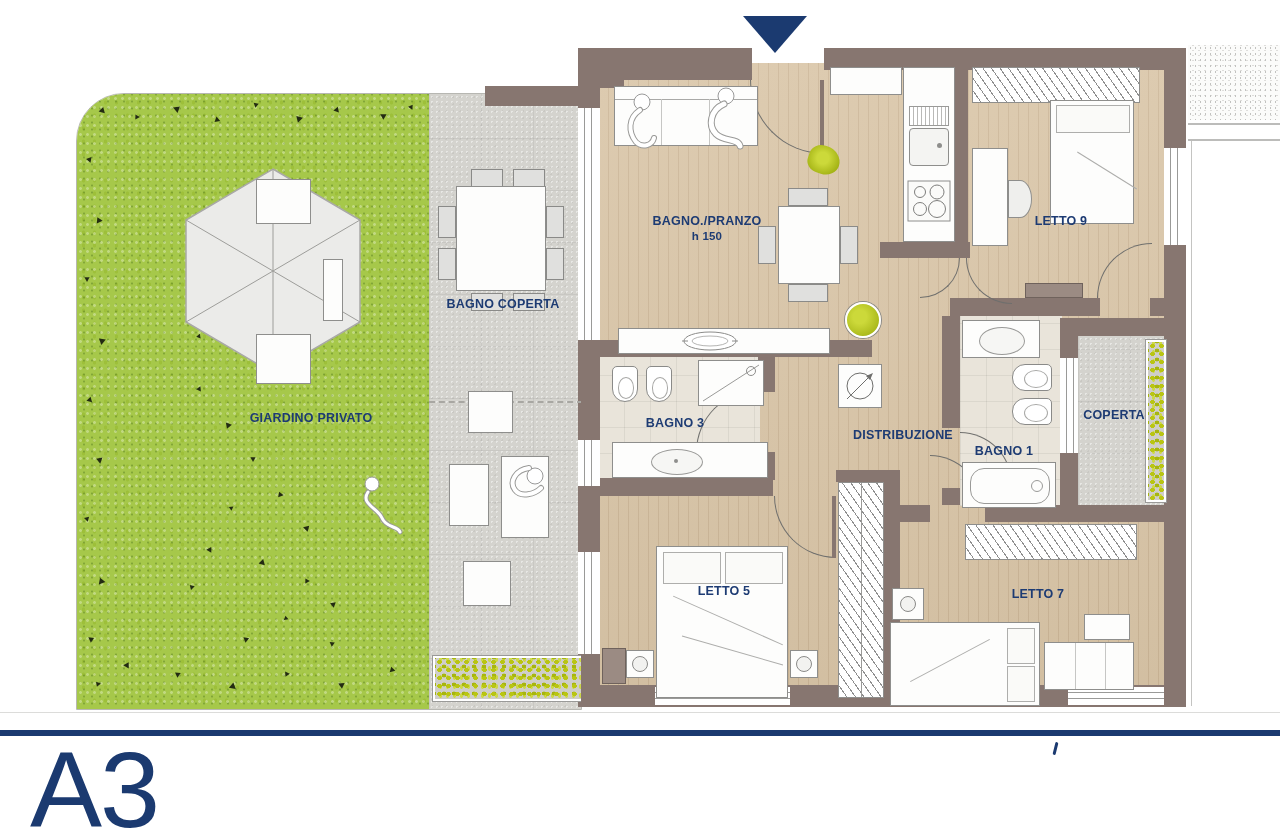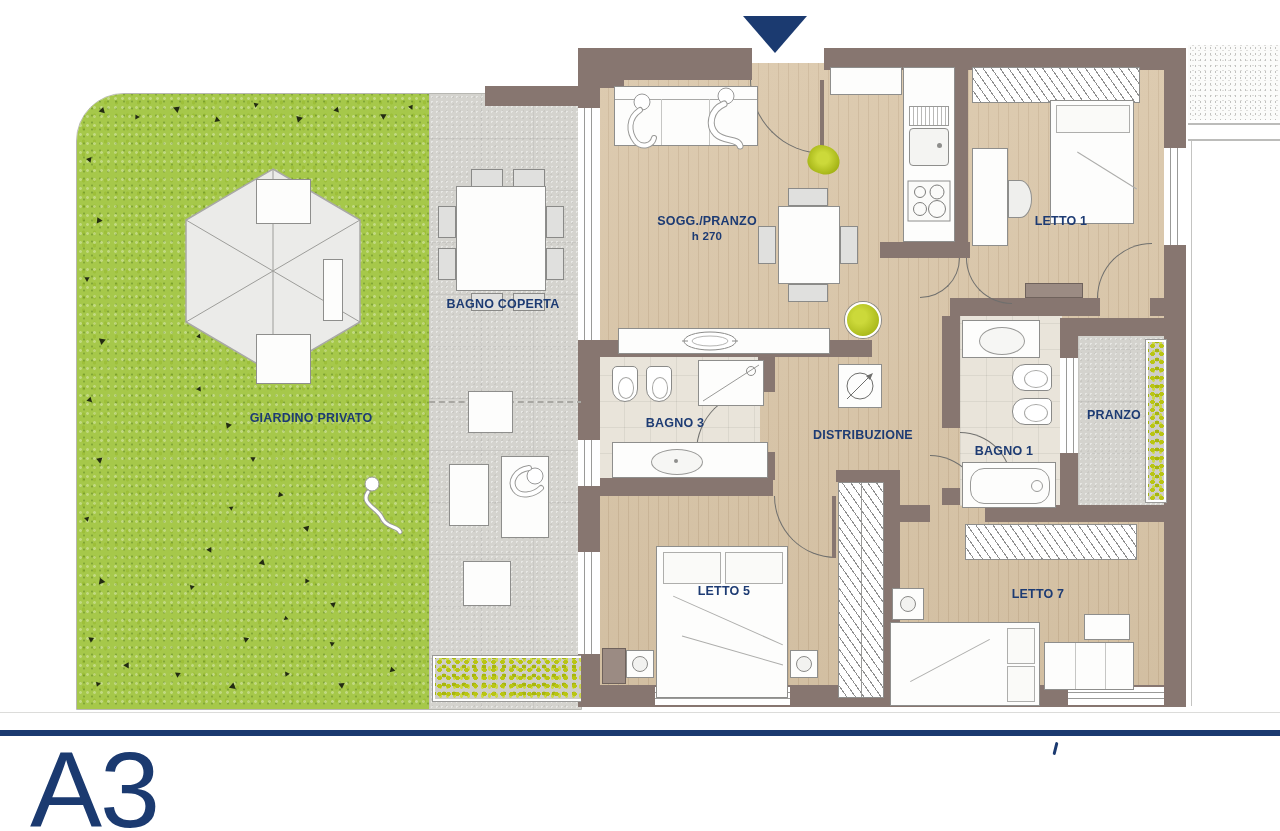--- a/index.html
+++ b/index.html
@@ -325,27 +325,27 @@
     <div class="abs" style="left:116px;top:5px;width:26px;height:34px;border:1px solid #aeaeac;background:#fafaf8;"></div>
     <div class="abs" style="left:116px;top:43px;width:26px;height:34px;border:1px solid #aeaeac;background:#fafaf8;"></div>
   </div>
   <div class="fold" style="left:905px;top:660px;width:90px;height:1px;transform:rotate(-28deg);"></div>
   <div class="furn" style="left:1044px;top:642px;width:90px;height:48px;">
     <div class="abs" style="left:30px;top:0;width:1px;height:100%;background:#c6c6c4;"></div>
     <div class="abs" style="left:60px;top:0;width:1px;height:100%;background:#c6c6c4;"></div>
   </div>
   <div class="furn" style="left:1084px;top:614px;width:46px;height:26px;"></div>
 
-  <div class="lbl" style="left:707px;top:221px;">SOGG./PRANZO</div>
-  <div class="lbl" style="left:707px;top:236px;font-size:11.5px;">h 270</div>
-  <div class="lbl" style="left:1061px;top:221px;">LETTO 1</div>
+  <div class="lbl" style="left:707px;top:221px;">BAGNO./PRANZO</div>
+  <div class="lbl" style="left:707px;top:236px;font-size:11.5px;">h 150</div>
+  <div class="lbl" style="left:1061px;top:221px;">LETTO 9</div>
   <div class="lbl" style="left:675px;top:423px;">BAGNO 3</div>
-  <div class="lbl" style="left:863px;top:435px;">DISTRIBUZIONE</div>
+  <div class="lbl" style="left:903px;top:435px;">DISTRIBUZIONE</div>
   <div class="lbl" style="left:1004px;top:451px;text-align:right;">BAGNO 1</div>
-  <div class="lbl" style="left:1114px;top:415px;">PRANZO</div>
+  <div class="lbl" style="left:1114px;top:415px;">COPERTA</div>
   <div class="lbl" style="left:724px;top:591px;">LETTO 5</div>
   <div class="lbl" style="left:1038px;top:594px;">LETTO 7</div>
 
   <div class="speckle" style="left:1188px;top:45px;width:92px;height:75px;"></div>
   <div class="abs" style="left:1188px;top:123px;width:92px;height:2px;background:#bcbcba;"></div>
   <div class="abs" style="left:1188px;top:139px;width:92px;height:2px;background:#bcbcba;"></div>
   <div class="abs" style="left:1191px;top:141px;width:1px;height:565px;background:#c4c4c2;"></div>
 
   <div class="abs" style="left:0;top:712px;width:1280px;height:1px;background:#dcdcda;"></div>
   <div class="abs" style="left:0;top:730px;width:1280px;height:6px;background:#1b3a70;"></div>

